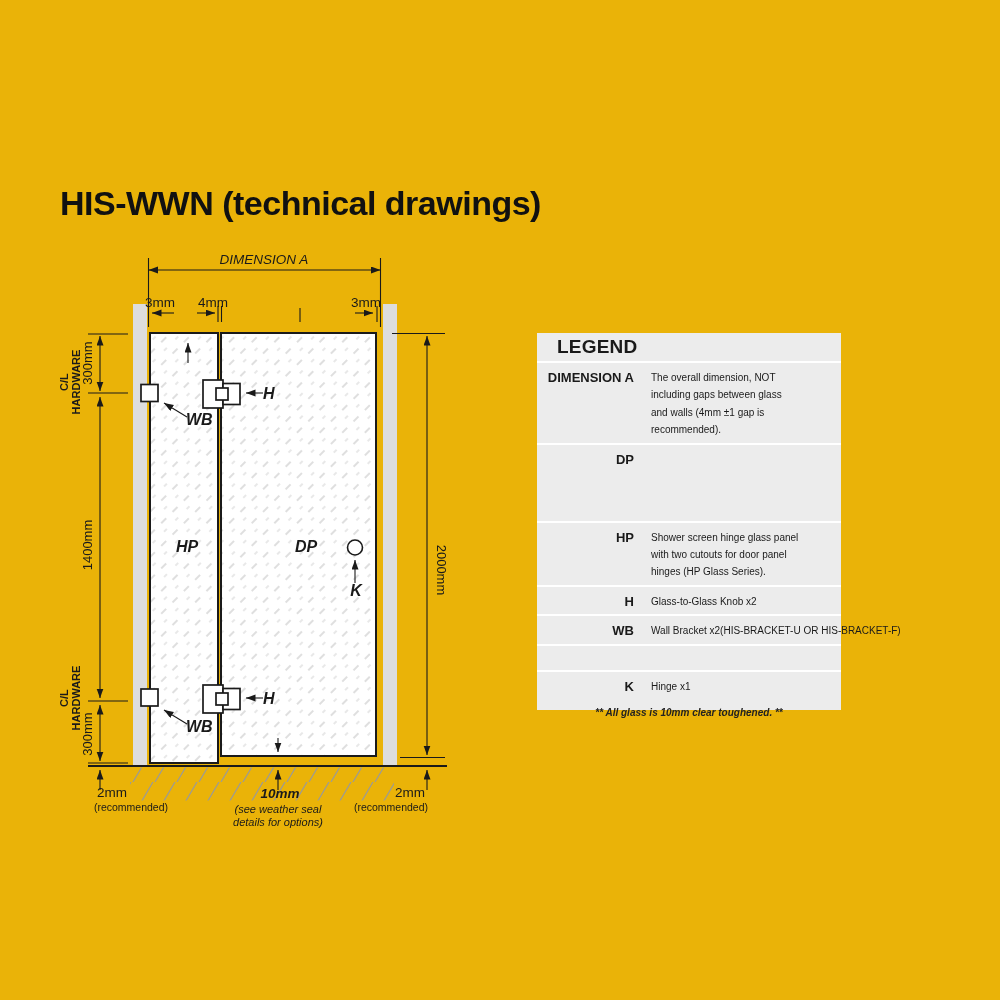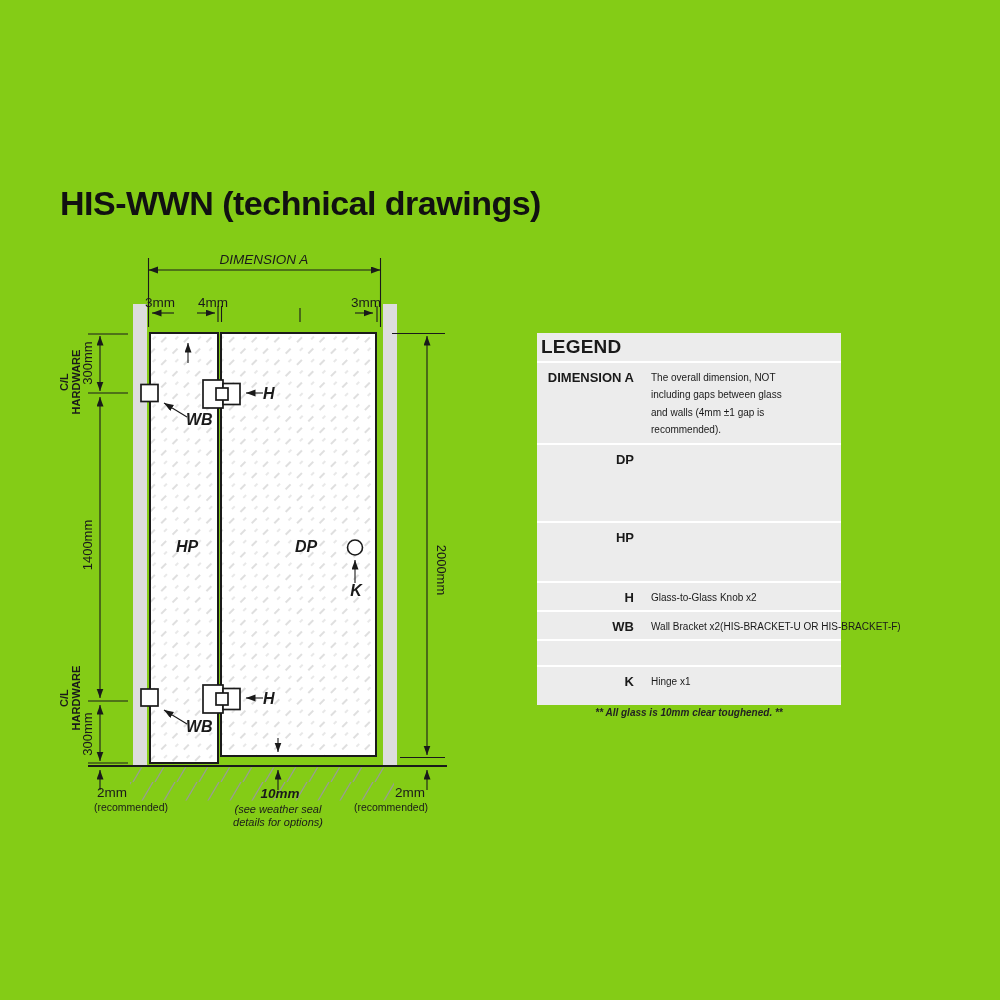--- a/index.html
+++ b/index.html
@@ -1,37 +1,37 @@
 <!DOCTYPE html>
 <html style="--wall: #dddddd; --legend-bg: #ececec;"><head>
 <meta charset="utf-8">
 <style>
   html,body{margin:0;padding:0;background:#fff;}
-  .page{position:relative;width:1000px;height:1000px;background:#84cc16;overflow:hidden;
+  .page{position:relative;width:1000px;height:1000px;background:#eab308;overflow:hidden;
         font-family:"Liberation Sans","DejaVu Sans",sans-serif;color:#1a1a1a;}
   .title{position:absolute;left:60px;top:184px;font-size:34px;font-weight:bold;
          letter-spacing:-0.5px;color:#111;white-space:nowrap;}
   svg{position:absolute;left:0;top:0;}
   svg text{fill:#1a1a1a;font-family:"Liberation Sans","DejaVu Sans",sans-serif;}
   .t-dim{font-size:13px;}
   .t-gap{font-size:13.5px;}
   .t-ital{font-style:italic;}
   .t-part{font-size:16px;font-weight:bold;font-style:italic;}
   .t-small{font-size:10.5px;}
   .t-note{font-size:11px;font-style:italic;}
   .t-cl{font-size:11px;font-weight:bold;}
   .t-dima{font-size:13.5px;font-style:italic;}
   .ln{stroke:#1a1a1a;stroke-width:1.1;fill:none;}
   .ln-thick{stroke:#1a1a1a;stroke-width:2.2;fill:none;}
   .glass{fill:url(#glassHatch);stroke:#1a1a1a;stroke-width:2;}
   .wall{fill:var(--wall,#ddd);}
   .hw{fill:#fff;stroke:#1a1a1a;stroke-width:1.7;}
   .knob{fill:#fff;stroke:#1a1a1a;stroke-width:1.6;}
   .legend{position:absolute;left:537px;top:333px;width:304px;background:var(--legend-bg,#ececec);}
-  .legend-header{height:28px;font-size:19px;font-weight:bold;padding-left:4px;
+  .legend-header{height:28px;font-size:19px;font-weight:bold;padding-left:20px;
                  display:flex;align-items:center;letter-spacing:0.2px;border-radius:7px;}
   .lrow{display:flex;border-top:2px solid #fff;padding:6px 0 4px 0;box-sizing:border-box;}
   .lterm{width:97px;text-align:right;font-weight:bold;font-size:13px;flex:none;padding-top:1px;}
   .ldesc{margin-left:17px;width:180px;font-size:10px;line-height:17.4px;white-space:pre-line;flex:none;}
   .nowrap .ldesc{white-space:nowrap;width:auto;overflow:visible;text-align:center;}
   .r1{min-height:80px;} .r2{min-height:78px;} .r3{min-height:60px;} .r4{min-height:28px;}
   .r5{min-height:27px;} .r6{min-height:26px;} .r7{min-height:40px;}
   .footnote{position:absolute;left:537px;top:707px;width:304px;text-align:center;
             font-size:10px;font-style:italic;font-weight:bold;color:#222;}
 </style>
@@ -173,20 +173,23 @@
       <div class="ldesc">The overall dimension, NOT
 including gaps between glass
 and walls (4mm ±1 gap is
 recommended).</div>
     </div>
     <div class="lrow r2">
       <div class="lterm">DP</div>
     </div>
     <div class="lrow r3">
       <div class="lterm">HP</div>
+      <div class="ldesc">Shower screen hinge glass panel
+with two cutouts for door panel
+hinges (HP Glass Series).</div>
     </div>
     <div class="lrow r4">
       <div class="lterm">H</div>
       <div class="ldesc">Glass-to-Glass Knob x2</div>
     </div>
     <div class="lrow r5 nowrap">
       <div class="lterm">WB</div>
       <div class="ldesc">Wall Bracket x2(HIS-BRACKET-U OR HIS-BRACKET-F)</div>
     </div>
     <div class="lrow r6">

